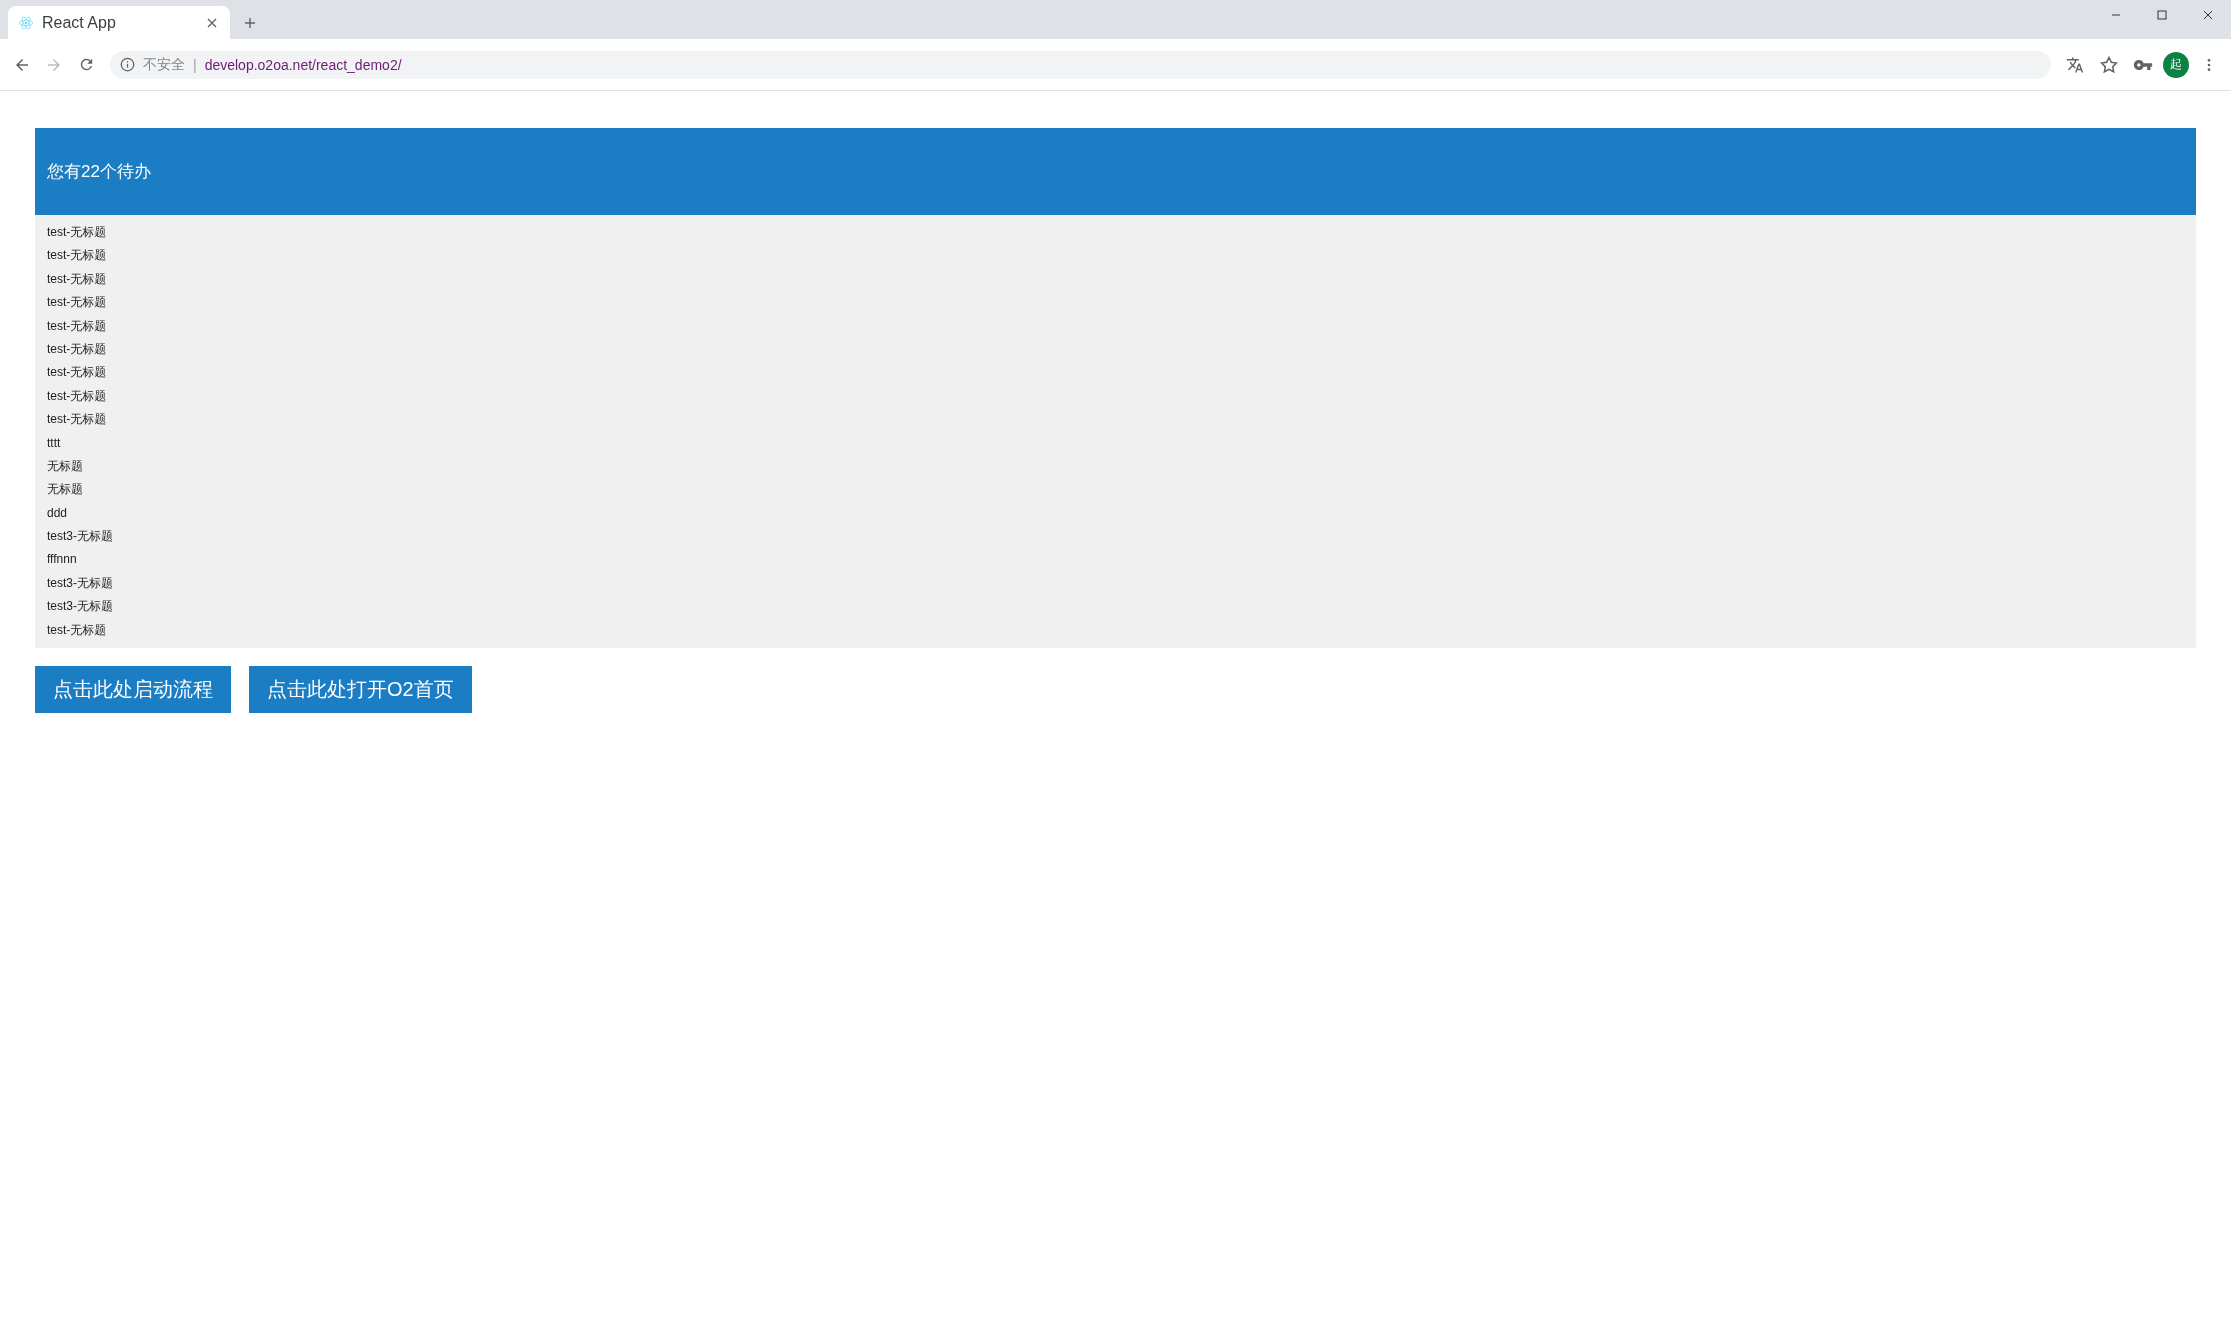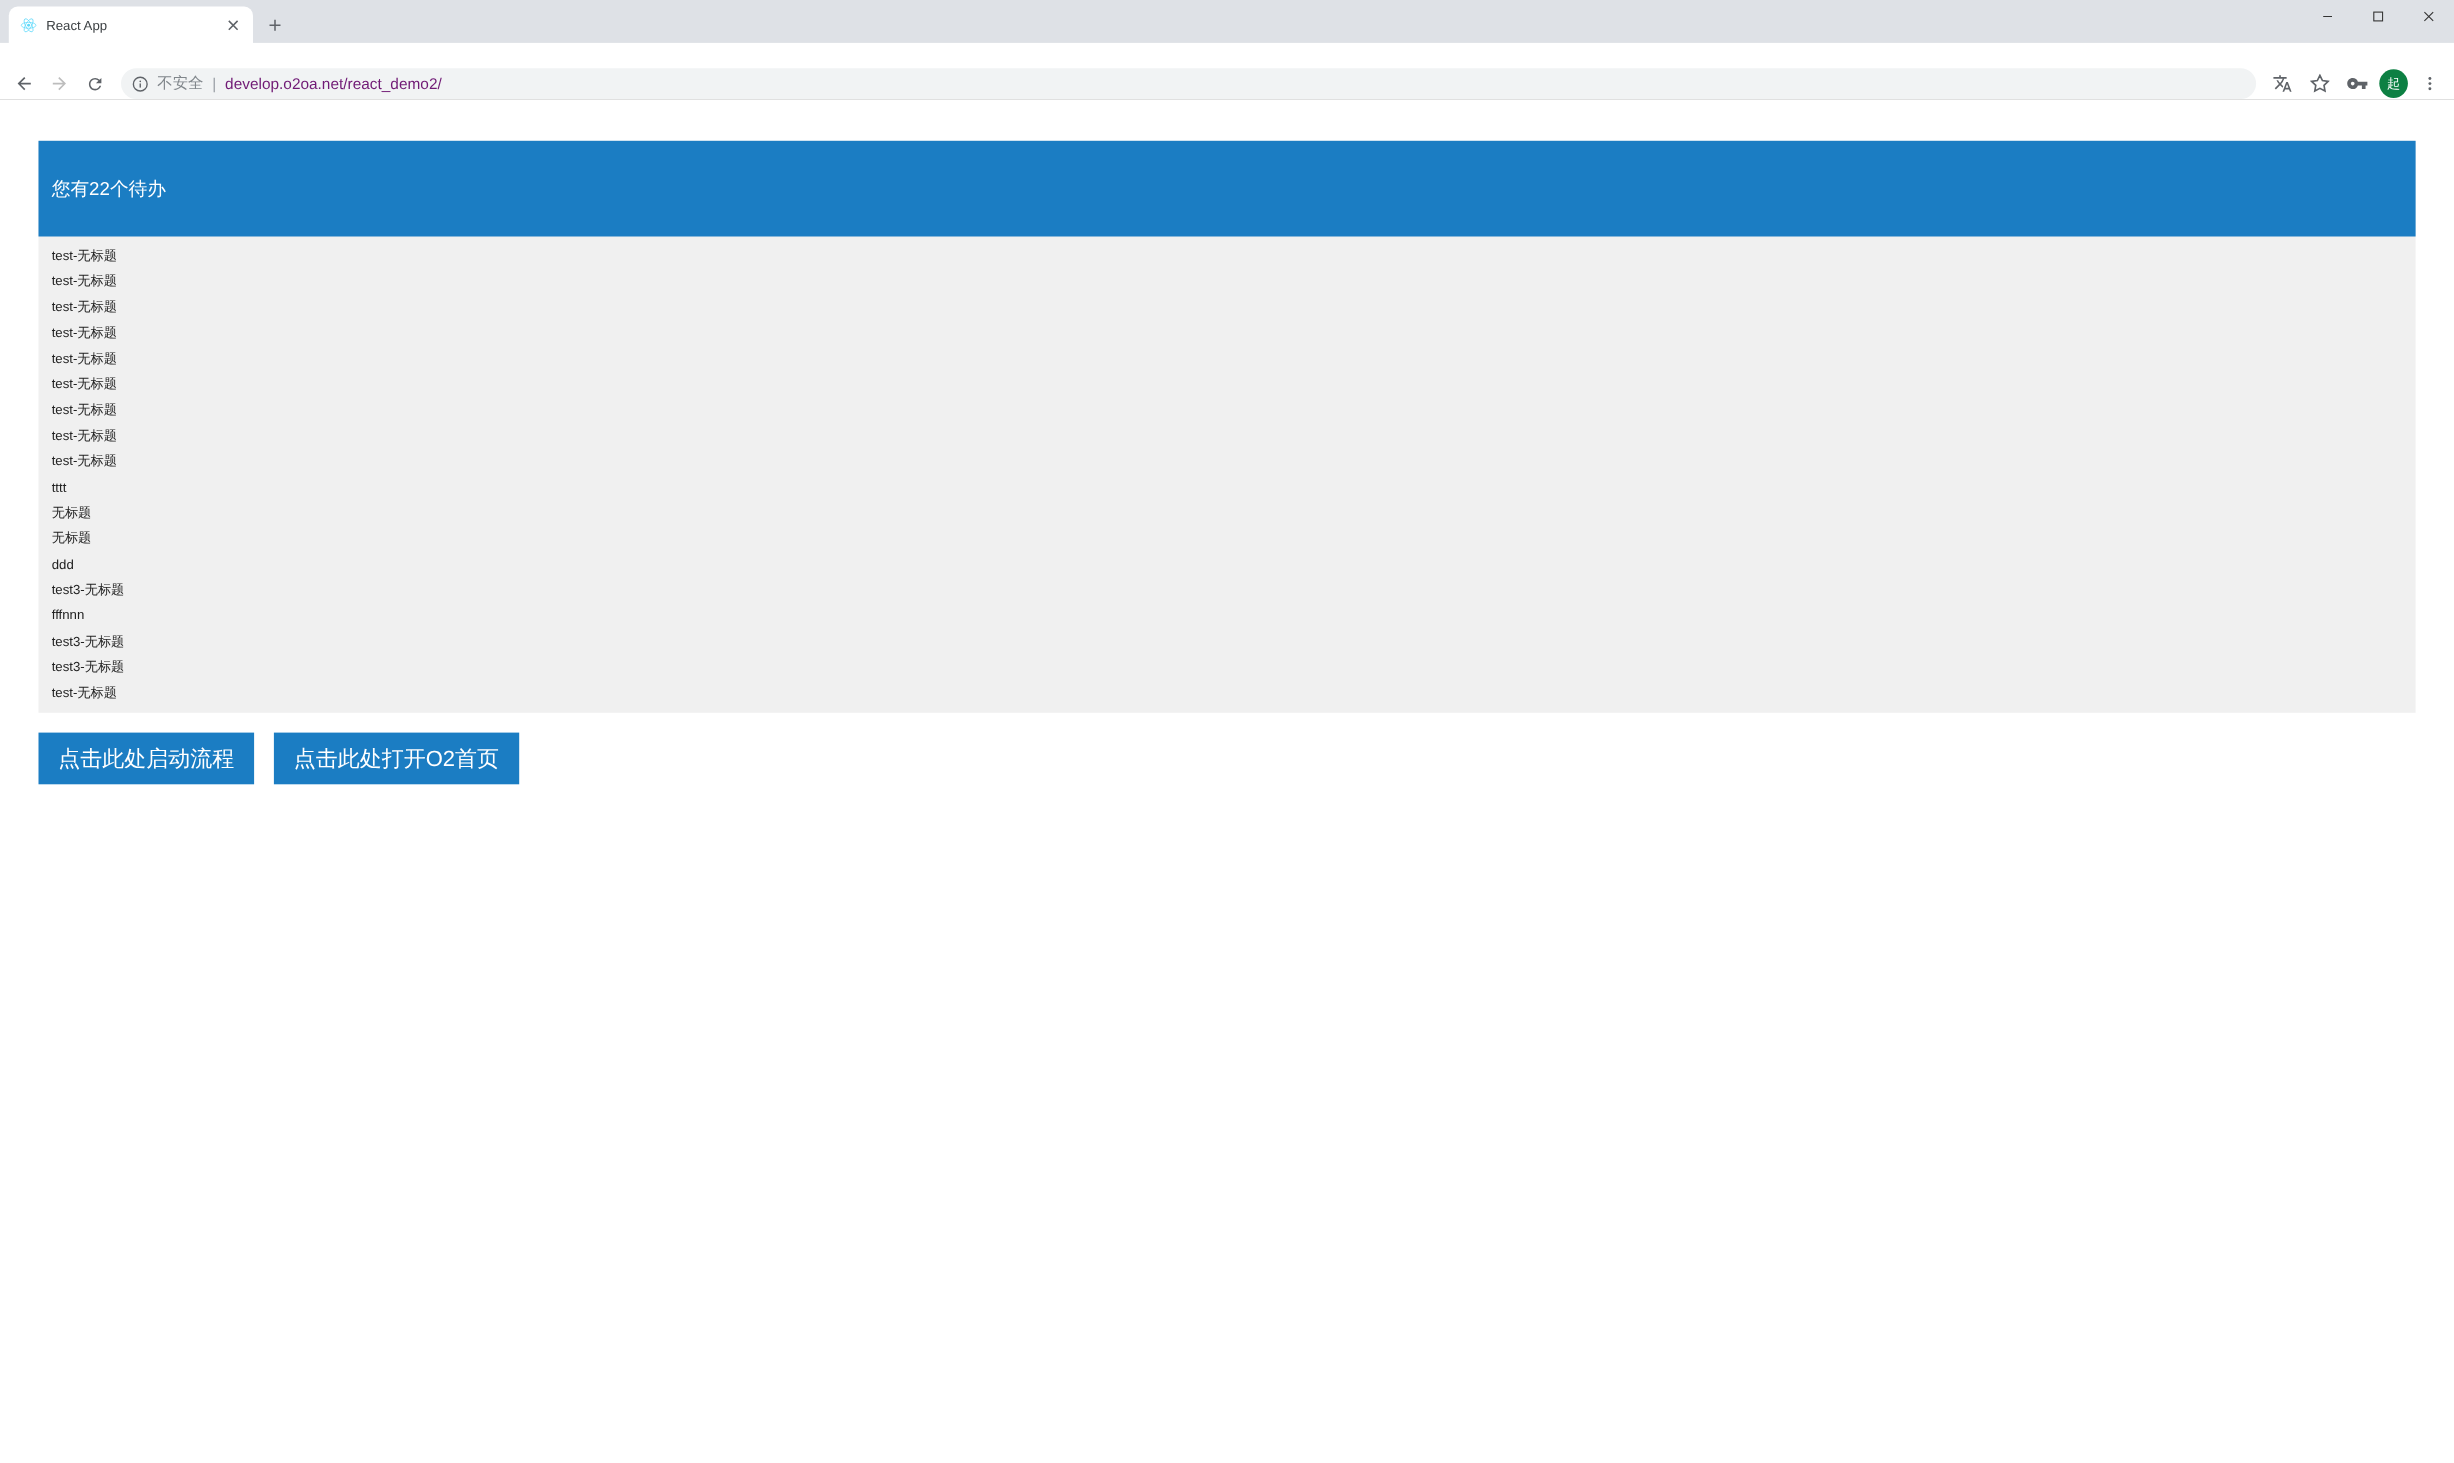--- a/index.html
+++ b/index.html
@@ -35,21 +35,21 @@
       margin-top: 6px;
       position: relative;
       gap: 8px;
     }
     .tab-favicon {
       width: 16px;
       height: 16px;
       flex-shrink: 0;
     }
     .tab-title {
-      font-size: 12px;
+      font-size: 16px;
       color: #3c4043;
       flex: 1;
       overflow: hidden;
       white-space: nowrap;
       text-overflow: ellipsis;
     }
     .tab-close {
       width: 16px;
       height: 16px;
       display: flex;
@@ -84,21 +84,21 @@
       display: flex;
       align-items: center;
       justify-content: center;
       cursor: pointer;
       color: #333;
     }
     
     .toolbar {
       background: #ffffff;
       display: flex;
-      align-items: flex-end;
+      align-items: center;
       height: 52px;
       padding: 0 8px;
       gap: 4px;
       border-bottom: 1px solid #e0e0e0;
     }
     .nav-btn {
       width: 28px;
       height: 28px;
       display: flex;
       align-items: center;

